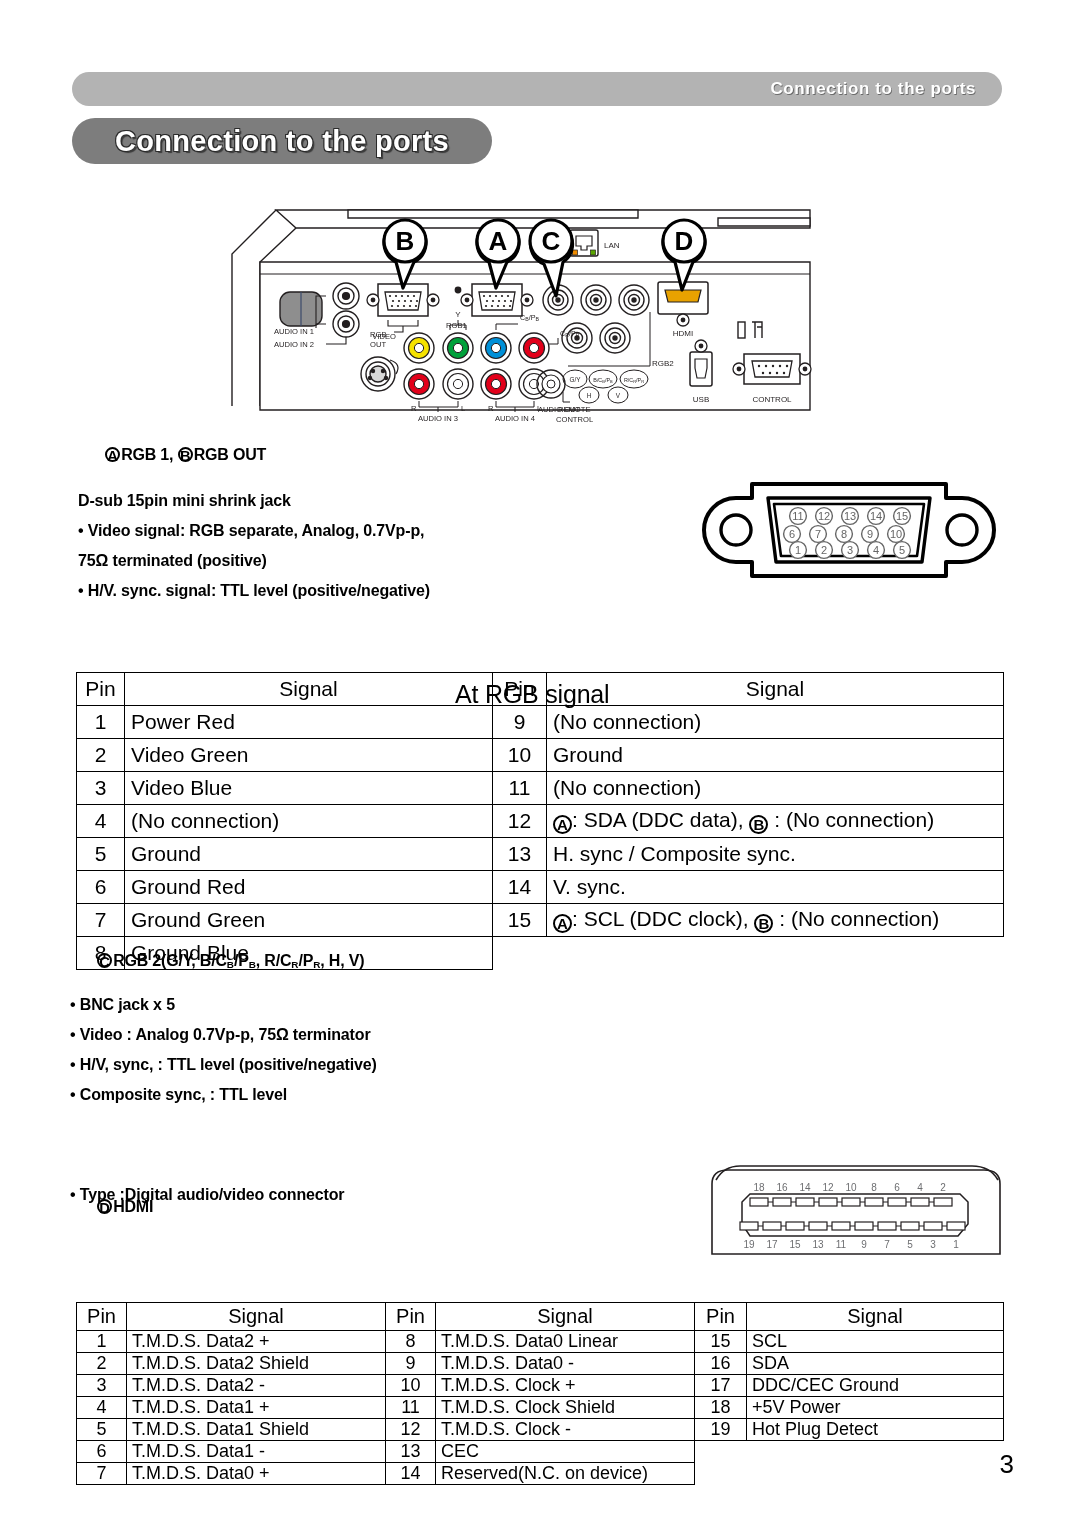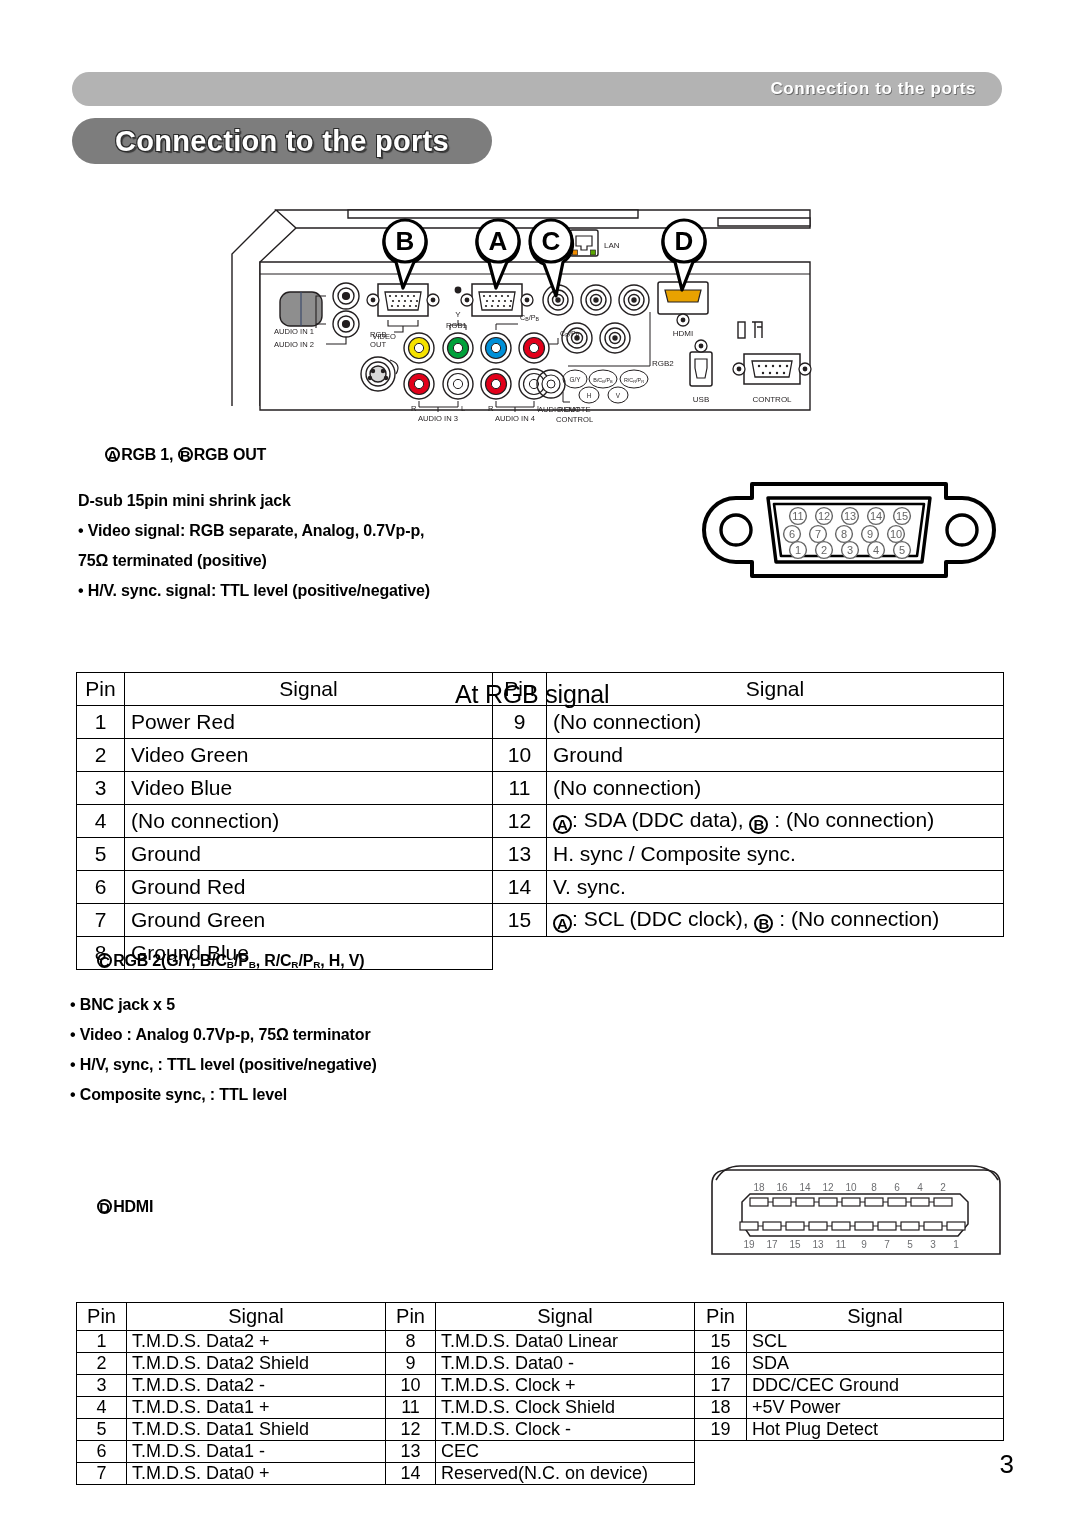--- a/index.html
+++ b/index.html
@@ -600,20 +600,21 @@
   <div>• Video : Analog 0.7Vp-p, 75Ω terminator</div>
   <div>• H/V, sync, : TTL level (positive/negative)</div>
   <div>• Composite sync, : TTL level</div>
 </div>
 
 <div class="section-heading" style="left:70px; top:1198px;">
   <span class="circ">D</span><span>HDMI</span>
 </div>
 
 <div class="body-block" style="left:70px; top:1180px;">
+  <div>• Type :Digital audio/video connector</div>
 </div>
 
 <div class="hdmi-art">
 <svg viewBox="0 0 300 104" width="300" height="104" xmlns="http://www.w3.org/2000/svg">
   <path d="M6 96 L6 26 Q6 12 22 12 L278 12 Q294 12 294 26 L294 96 Z" fill="#fff" stroke="#231f20" stroke-width="1.6"></path>
   <path d="M10 22 Q18 8 34 8 L266 8 Q284 8 292 22" fill="none" stroke="#231f20" stroke-width="1.6"></path>
   <path d="M36 44 L36 66 L44 78 L252 78 L262 66 L262 44 L254 36 L44 36 Z" fill="#fff" stroke="#231f20" stroke-width="1.5"></path>
 
   <g fill="#fff" stroke="#231f20" stroke-width="1.2">
     <rect x="44" y="40" width="18" height="8"></rect>

